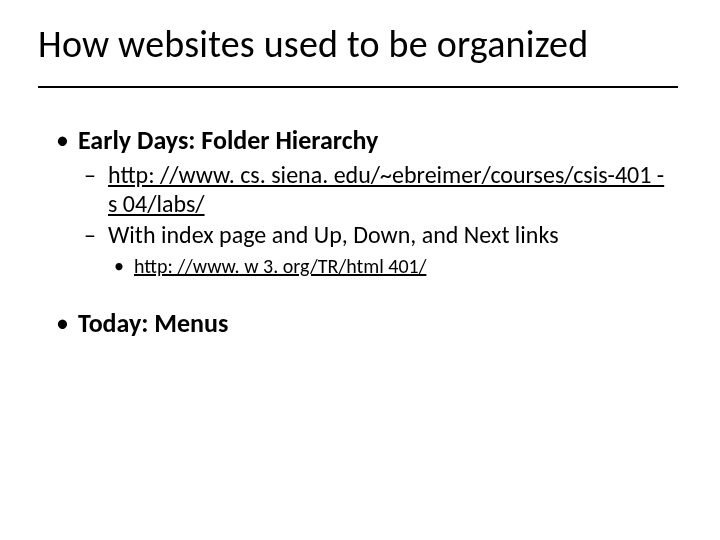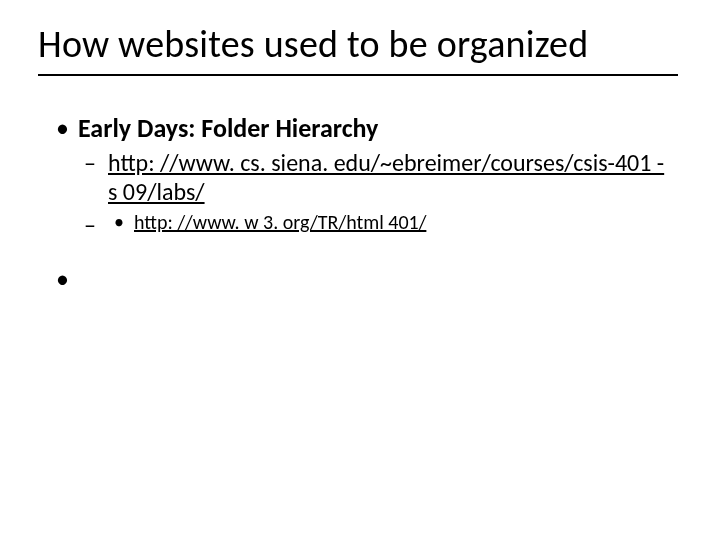--- a/index.html
+++ b/index.html
@@ -14,21 +14,21 @@
   .slide {
     box-sizing: border-box;
     width: 720px;
     height: 540px;
     padding: 24px 38px 24px 38px;
   }
   .title {
     font-size: 38px;
     font-weight: 400;
     letter-spacing: 0.2px;
-    margin: 0 0 8px 0;
+    margin: 0 0 20px 0;
     line-height: 1.1;
   }
   .title-underline {
     border-bottom: 2px solid #000;
     width: 640px;
     margin-bottom: 36px;
   }
   ul.lvl1 {
     list-style: none;
     margin: 16px;
@@ -96,29 +96,31 @@
 <div class="slide">
   <h1 class="title">How websites used to be organized</h1>
   <div class="title-underline"></div>
 
   <ul class="lvl1">
 
     <li>
       <span>Early Days: Folder Hierarchy</span>
       <ul class="lvl2">
         <li>
-          <span class="link">http: //www. cs. siena. edu/~ebreimer/courses/csis-401 -s 09/labs/</span>
+          <span class="link">http: //www. cs. siena. edu/~ebreimer/courses/csis-401 -s 04/labs/</span>
         </li>
         <li>
+          <span>With index page and Up, Down, and Next links</span>
           <ul class="lvl3">
             <li>
               <span class="link">http: //www. w 3. org/TR/html 401/</span>
             </li>
           </ul>
         </li>
       </ul>
     </li>
 
     <li>
+      <span>Today: Menus</span>
     </li>
 
   </ul>
 </div>
 
 </body></html>

